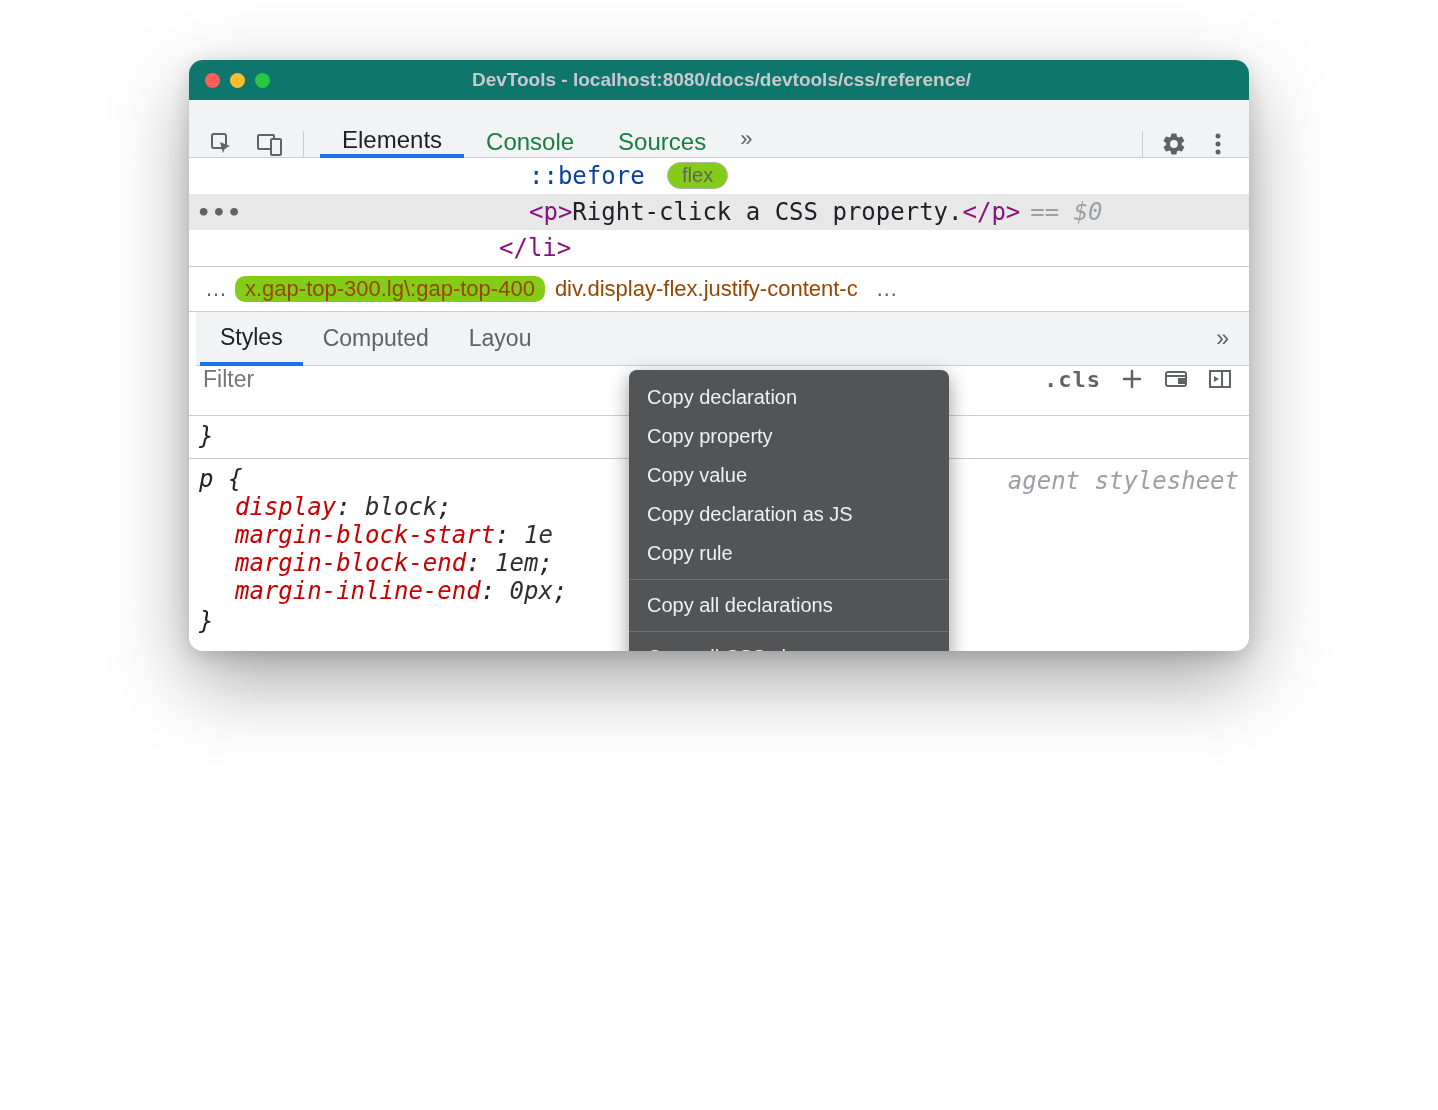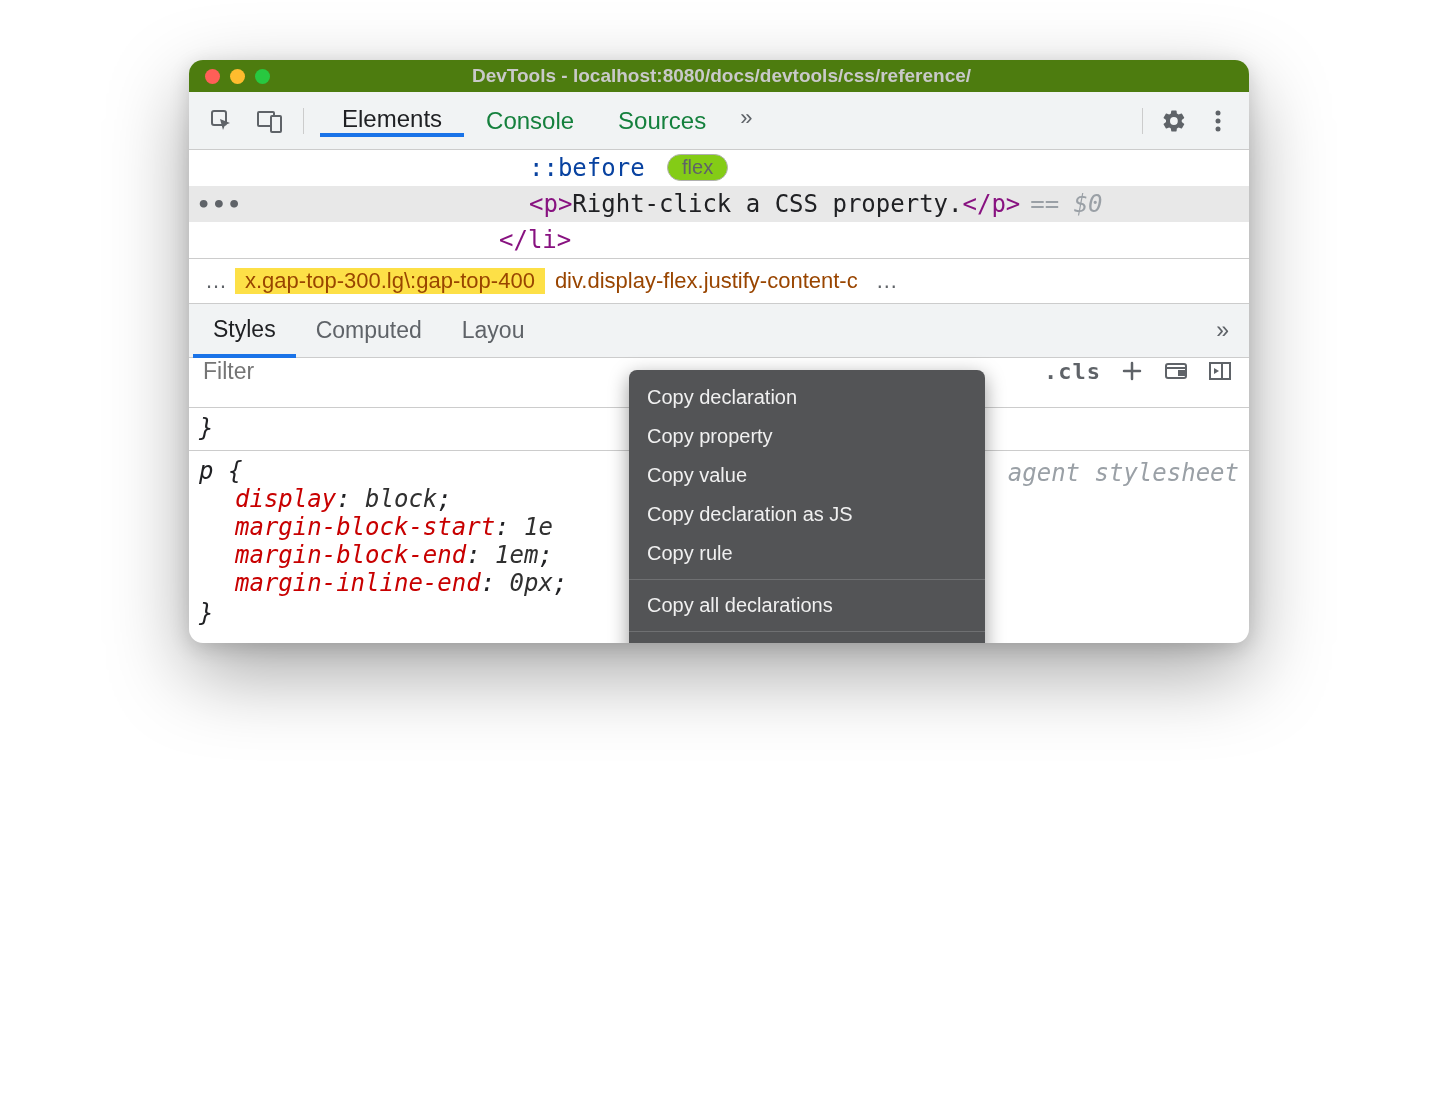--- a/index.html
+++ b/index.html
@@ -16,22 +16,22 @@
   .window {
     width: 1060px;
     border-radius: 14px;
     box-shadow: 0 30px 80px rgba(0,0,0,0.35), 0 5px 20px rgba(0,0,0,0.15);
     overflow: hidden;
     background: #fff;
     position: relative;
   }
   
   .titlebar {
-    background: #4d7c0f;
-    height: 32px;
+    background: #0f766e;
+    height: 40px;
     display: flex;
     align-items: center;
     padding: 0 16px;
   }
   .traffic-lights { display: flex; gap: 10px; margin-right: 20px; }
   .tl { width: 15px; height: 15px; border-radius: 50%; }
   .tl.red { background: #ff5f57; }
   .tl.yellow { background: #febc2e; }
   .tl.green { background: #28c840; }
   .title-text {
@@ -39,21 +39,21 @@
     text-align: center;
     color: #c9c9c9;
     font-size: 19px;
     font-weight: 600;
     margin-right: 80px;
   }
   
   .toolbar {
     height: 58px;
     display: flex;
-    align-items: center;
+    align-items: flex-end;
     border-bottom: 1px solid #ccc;
     background: #f1f3f4;
   }
   .toolbar-left {
     display: flex;
     align-items: center;
     gap: 22px;
     padding: 0 20px;
     border-right: 1px solid #ccc;
   }
@@ -133,30 +133,32 @@
     overflow:hidden;
   }
   .bc-ellipsis { padding: 0 8px; color:#5f6368; }
   .bc-item {
     color: #994500;
     padding: 0 10px;
     white-space: nowrap;
     cursor:pointer;
   }
   .bc-item.selected {
-    background:#fde047;
+    background:#84cc16;
+    border-radius:10px;
   }
   
   .subtabs {
     display:flex;
     align-items:stretch;
     height: 54px;
     border-bottom: 1px solid #ccc;
     background:#f1f3f4;
     padding-left: 4px;
+    margin-left: 7px;
   }
   .subtab {
     padding: 0 20px;
     display:flex;
     align-items:center;
     font-size: 23px;
     color:#5f6368;
     cursor:pointer;
   }
   .subtab.active {
@@ -207,21 +209,21 @@
   }
   .decl-line { padding: 0 0 0 36px; }
   .prop { color:#c80000; }
   .val { color:#303030; }
   .sect-divider { border-top:1px solid #ccc; margin: 6px -10px; }
   
   .context-menu {
     position:absolute;
     left: 440px;
     top: 310px;
-    width: 356px;
+    width: 320px;
     background:#535456;
     border-radius: 8px;
     box-shadow: 0 6px 20px rgba(0,0,0,0.4);
     padding: 8px 0;
     color:#f0f0f0;
     font-size: 20px;
   }
   .menu-item {
     padding: 8px 18px;
     cursor:pointer;

